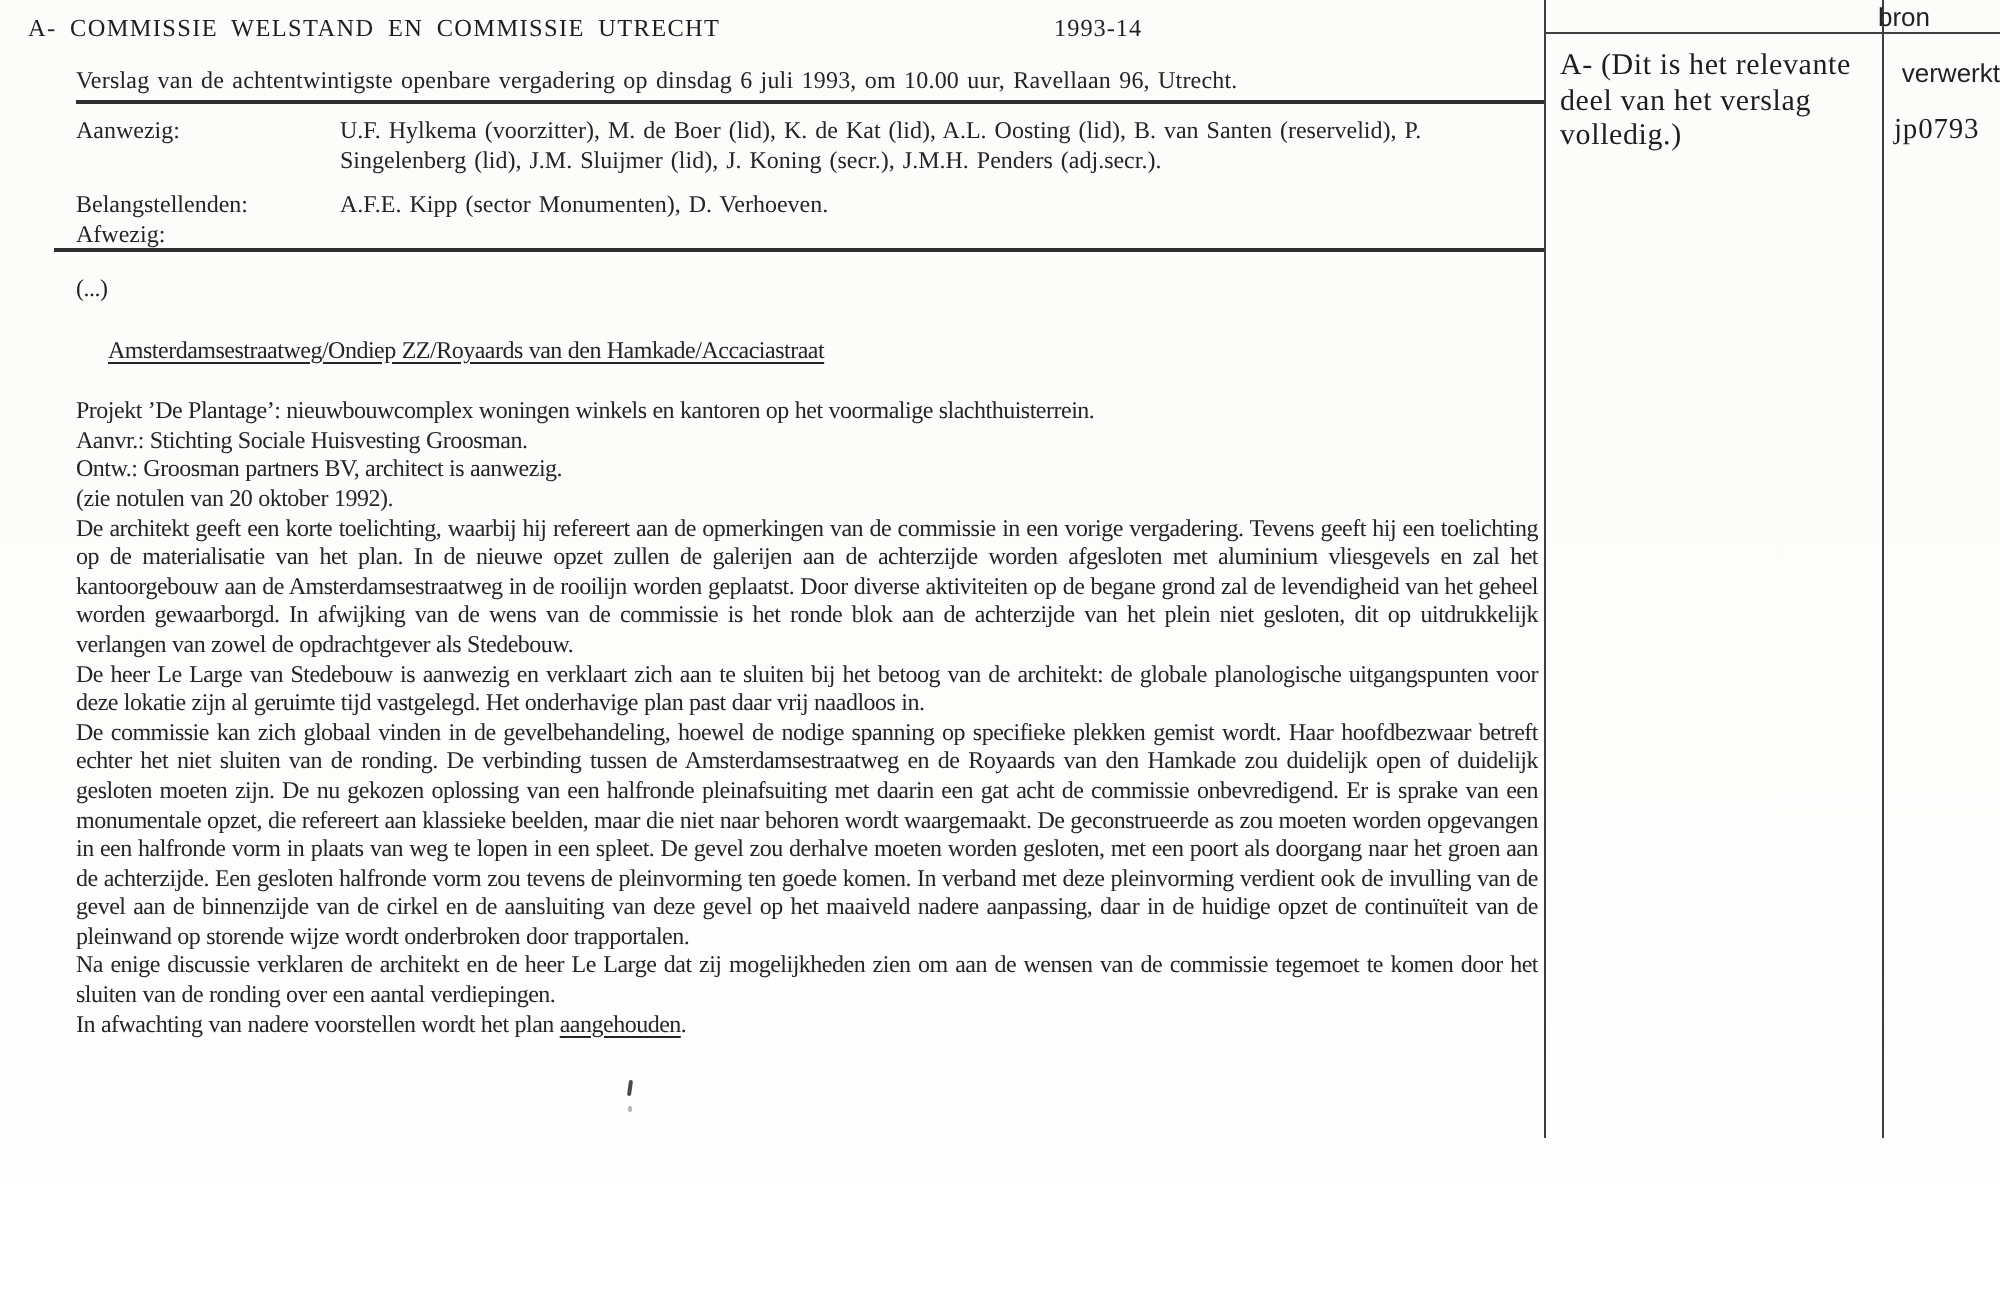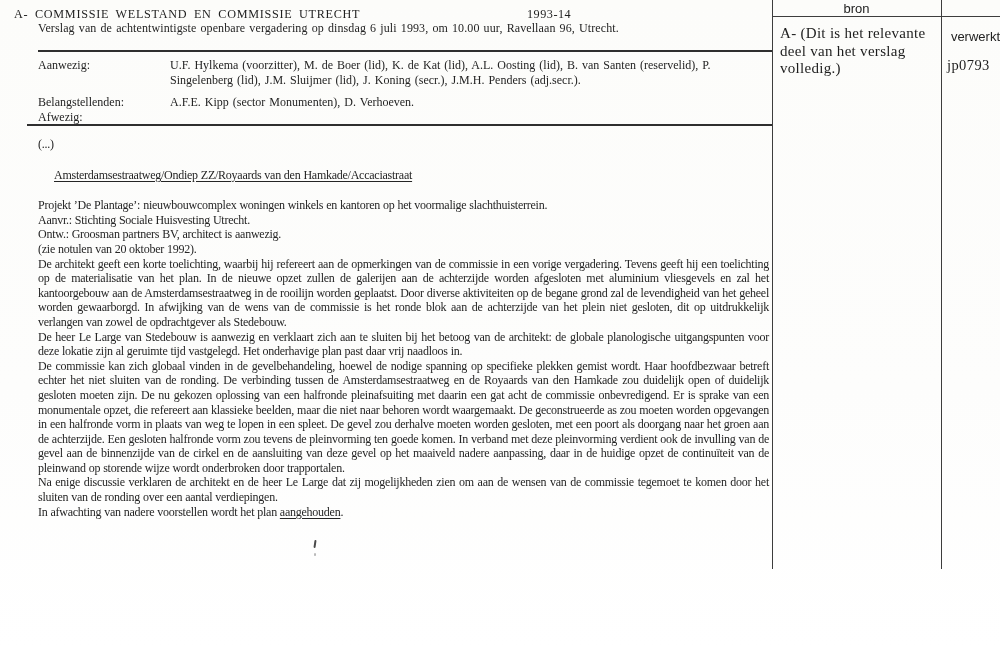--- a/index.html
+++ b/index.html
@@ -19,21 +19,21 @@
   .doc-title{
     position:absolute;left:14px;top:7px;
     font-size:12.2px;letter-spacing:0.7px;word-spacing:3px;
     color:#1e1e1e;white-space:nowrap;
   }
   .doc-number{
     position:absolute;left:527px;top:7px;
     font-size:12.2px;letter-spacing:0.5px;color:#1e1e1e;
   }
   .meeting-line{
-    position:absolute;left:38px;top:21px;
+    position:absolute;left:38px;top:33px;
     font-size:12px;letter-spacing:0.1px;word-spacing:1px;
     color:#242424;white-space:nowrap;
   }
   .rule{position:absolute;background:#2f2f2f;height:1.5px;}
   .rule-a{left:38px;top:50px;width:734px;}
   .rule-b{left:27px;top:124px;width:745px;}
   .att-row{
     position:absolute;left:38px;width:730px;
     font-size:12px;line-height:15.2px;color:#242424;
     display:flex;
@@ -62,21 +62,21 @@
   
   .vline{position:absolute;top:0;width:1.4px;height:569px;background:#3d3d3d;}
   .vline-1{left:772px;}
   .vline-2{left:941px;}
   .sidebar-header-line{position:absolute;left:772px;top:16px;width:228px;height:1.4px;background:#3d3d3d;}
   .col-head{
     position:absolute;top:1px;
     font-family:"Liberation Sans", sans-serif;
     font-size:13px;color:#222;
   }
-  .col-head-bron{left:772px;width:169px;text-align:center;}
+  .col-head-bron{left:772px;width:169px;text-align:right;padding-left:24px;}
   .col-head-verwerkt{left:945px;width:55px;text-align:right;margin-top:28px;}
   .sidebar-note{
     position:absolute;left:780px;top:25px;width:163px;
     font-size:15px;line-height:17.5px;letter-spacing:0.3px;
     color:#1d1d1d;
   }
   .sidebar-code{
     position:absolute;left:947px;top:57px;
     font-size:14.5px;letter-spacing:0.4px;color:#1d1d1d;
   }
@@ -110,21 +110,21 @@
   </div>
   <div class="att-row att-row-3">
     <div class="att-label">Afwezig:</div>
   </div>
   <div class="rule rule-b"></div>
 
   <div class="body-text">
     <div class="ellipsis-line">(...)</div>
     <div class="project-heading">Amsterdamsestraatweg/Ondiep ZZ/Royaards van den Hamkade/Accaciastraat</div>
     <div class="meta-line">Projekt ’De Plantage’: nieuwbouwcomplex woningen winkels en kantoren op het voormalige slachthuisterrein.</div>
-    <div class="meta-line">Aanvr.: Stichting Sociale Huisvesting Utrecht.</div>
+    <div class="meta-line">Aanvr.: Stichting Sociale Huisvesting Groosman.</div>
     <div class="meta-line">Ontw.: Groosman partners BV, architect is aanwezig.</div>
     <div class="meta-line">(zie notulen van 20 oktober 1992).</div>
     <div class="para">De architekt geeft een korte toelichting, waarbij hij refereert aan de opmerkingen van de commissie in een vorige vergadering. Tevens geeft hij een toelichting op de materialisatie van het plan. In de nieuwe opzet zullen de galerijen aan de achterzijde worden afgesloten met aluminium vliesgevels en zal het kantoorgebouw aan de Amsterdamsestraatweg in de rooilijn worden geplaatst. Door diverse aktiviteiten op de begane grond zal de levendigheid van het geheel worden gewaarborgd. In afwijking van de wens van de commissie is het ronde blok aan de achterzijde van het plein niet gesloten, dit op uitdrukkelijk verlangen van zowel de opdrachtgever als Stedebouw.</div>
     <div class="para">De heer Le Large van Stedebouw is aanwezig en verklaart zich aan te sluiten bij het betoog van de architekt: de globale planologische uitgangspunten voor deze lokatie zijn al geruimte tijd vastgelegd. Het onderhavige plan past daar vrij naadloos in.</div>
     <div class="para">De commissie kan zich globaal vinden in de gevelbehandeling, hoewel de nodige spanning op specifieke plekken gemist wordt. Haar hoofdbezwaar betreft echter het niet sluiten van de ronding. De verbinding tussen de Amsterdamsestraatweg en de Royaards van den Hamkade zou duidelijk open of duidelijk gesloten moeten zijn. De nu gekozen oplossing van een halfronde pleinafsuiting met daarin een gat acht de commissie onbevredigend. Er is sprake van een monumentale opzet, die refereert aan klassieke beelden, maar die niet naar behoren wordt waargemaakt. De geconstrueerde as zou moeten worden opgevangen in een halfronde vorm in plaats van weg te lopen in een spleet. De gevel zou derhalve moeten worden gesloten, met een poort als doorgang naar het groen aan de achterzijde. Een gesloten halfronde vorm zou tevens de pleinvorming ten goede komen. In verband met deze pleinvorming verdient ook de invulling van de gevel aan de binnenzijde van de cirkel en de aansluiting van deze gevel op het maaiveld nadere aanpassing, daar in de huidige opzet de continuïteit van de pleinwand op storende wijze wordt onderbroken door trapportalen.</div>
     <div class="para">Na enige discussie verklaren de architekt en de heer Le Large dat zij mogelijkheden zien om aan de wensen van de commissie tegemoet te komen door het sluiten van de ronding over een aantal verdiepingen.</div>
     <div class="closing-line"><span>In afwachting van nadere voorstellen wordt het plan </span><span class="closing-underlined">aangehouden</span><span>.</span></div>
   </div>
 
   <div class="artifact-tick"></div>

